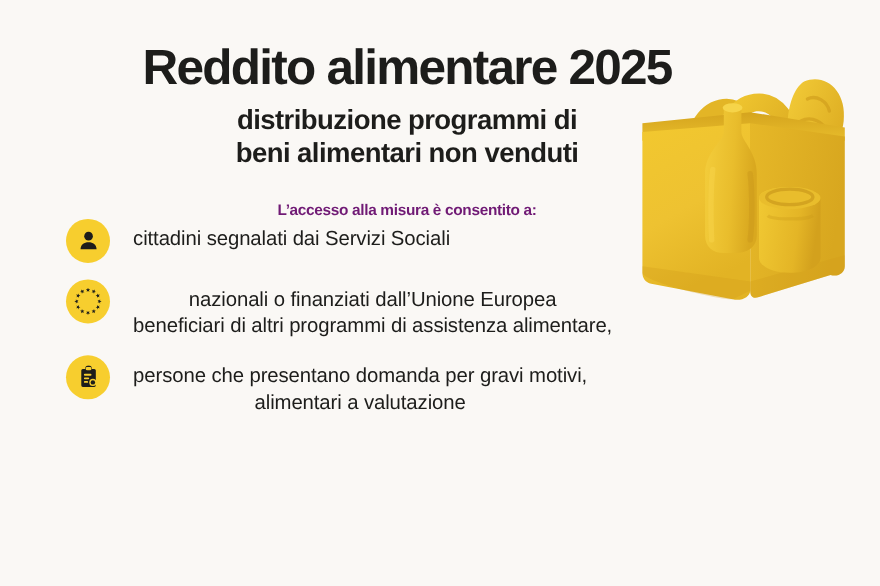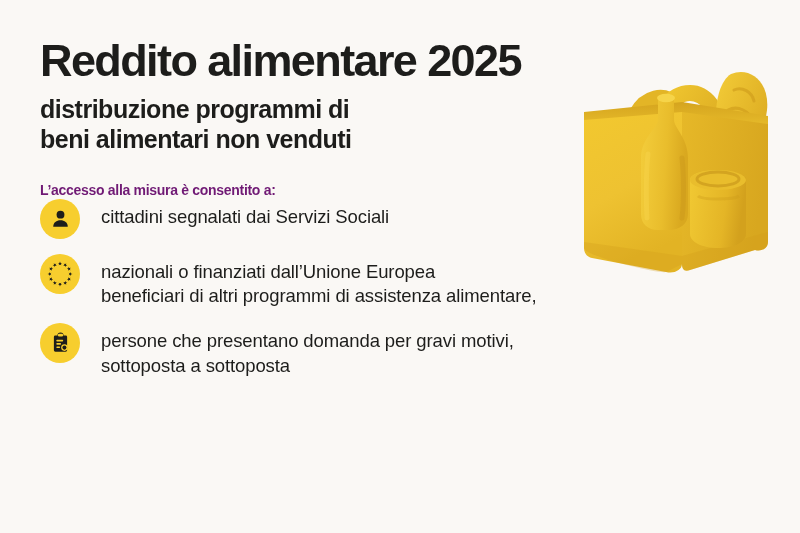--- a/index.html
+++ b/index.html
@@ -18,23 +18,24 @@
 
   .poster {
     position:relative;
     width:800px;
     height:533px;
   }
 
   
   .content {
     position:absolute;
-    left:40px;
+    left:60px;
     top:38px;
     width:620px;
+    text-align:center;
   }
 
   .title {
     font-size:45px;
     font-weight:bold;
     letter-spacing:-1.6px;
     line-height:1.04;
     color:#1d1d1b;
     white-space:nowrap;
   }
@@ -198,21 +199,21 @@
             <rect x="9.3" y="1.7" width="5.4" height="3.1" rx="1.3" fill="#f7ce2e"></rect>
             <rect x="7.6" y="8.2" width="7.2" height="1.7" rx="0.85" fill="#f7ce2e"></rect>
             <rect x="7.6" y="11.6" width="5" height="1.7" rx="0.85" fill="#f7ce2e"></rect>
             <rect x="7.6" y="15" width="4" height="1.7" rx="0.85" fill="#f7ce2e"></rect>
             <circle cx="16.1" cy="16.3" r="3.4" fill="#f7ce2e"></circle>
             <circle cx="16.1" cy="16.3" r="2.1" fill="#1d1d1b"></circle>
           </svg>
         </span>
         <div class="item-text">
           <span class="ln">persone che presentano domanda per gravi motivi,</span>
-          <span class="ln">sottoposta a sottoposta</span>
+          <span class="ln">alimentari a valutazione</span>
         </div>
       </div>
 
     </div>
 
 
   </div>
 
   <div class="illustration">
     <svg viewBox="0 0 230 260" aria-hidden="true">

